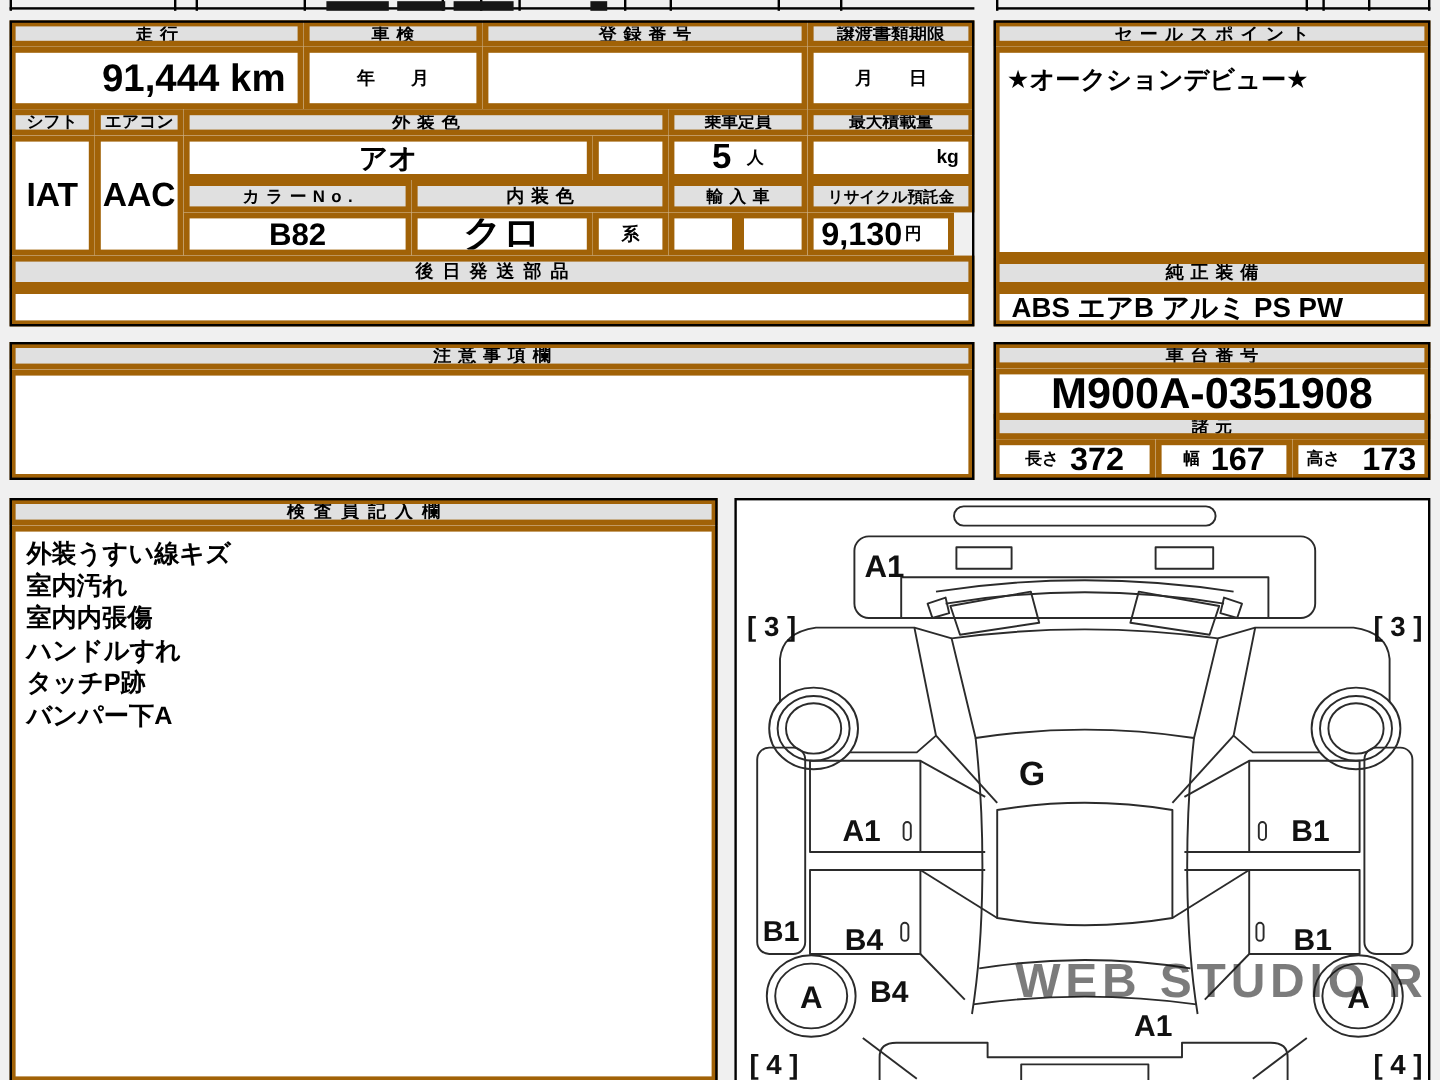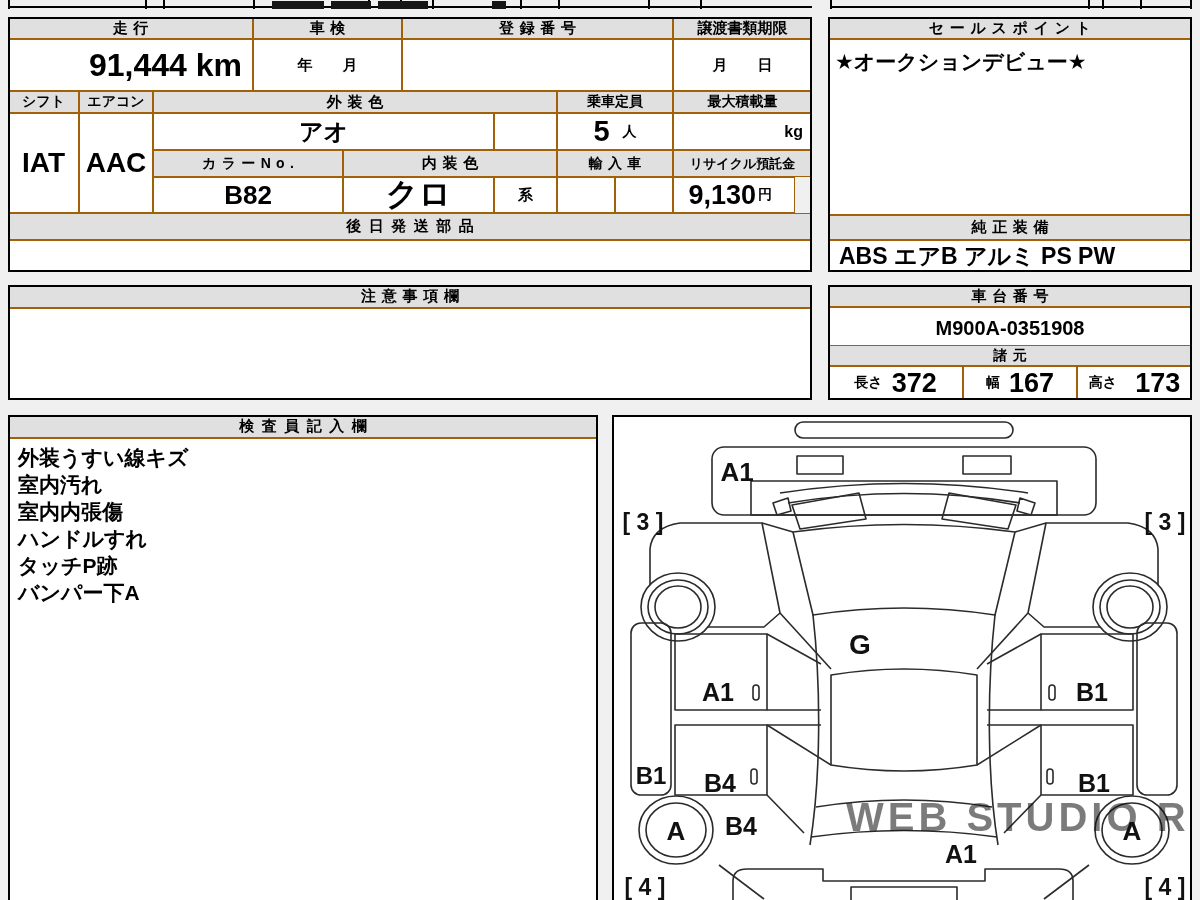--- a/index.html
+++ b/index.html
@@ -1,18 +1,18 @@
 <!DOCTYPE html>
 <html><head>
 <meta charset="utf-8">
 <style>
   html,body{margin:0;padding:0}
   body{width:1200px;height:900px;position:relative;background:#f0f0f0;
        font-family:"Liberation Sans","DejaVu Sans",sans-serif;color:#000;overflow:hidden}
-  .cell{position:absolute;box-sizing:border-box;border:1px solid #a16207;background:#fff;
+  .cell{position:absolute;box-sizing:border-box;border:5px solid #a16207;background:#fff;
         display:flex;align-items:center;justify-content:center;overflow:hidden;font-weight:bold}
   .hd{background:#e0e0e0;font-size:15px}
   .sp{letter-spacing:.38em;text-indent:.38em}
   .sp2{letter-spacing:.5em;text-indent:.5em}
   .tight{letter-spacing:0}
   .outline{position:absolute;border:2px solid #000;pointer-events:none;background:transparent;box-sizing:border-box}
   .vtick{position:absolute;top:0;width:2px;height:9px;background:#000}
   .blob{position:absolute;top:1px;height:8px;background:#161616}
   .hline{position:absolute;top:0;height:8px;border-bottom:2px solid #000;box-sizing:border-box}
   .big{font-size:32px}
@@ -160,21 +160,21 @@
 
 <div class="cell hd sp" style="left:8px;top:285px;width:804px;height:23px">
     <span>注意事項欄</span>
   </div>
 <div class="cell" style="left:8px;top:308px;width:804px;height:92px"></div>
 <div class="outline" style="left:8px;top:285px;width:804px;height:115px"></div>
 
 <div class="cell hd sp" style="left:828px;top:285px;width:364px;height:22px">
     <span>車台番号</span>
   </div>
-<div class="cell" style="left:828px;top:307px;width:364px;height:42px;font-size:20px">
+<div class="cell" style="left:828px;top:307px;width:364px;height:42px;font-size:36px">
     <span>M900A-0351908</span>
   </div>
 <div class="cell hd sp" style="left:828px;top:345px;width:364px;height:21px;font-size:14px">
     <span>諸元</span>
   </div>
 <div class="cell" style="left:828px;top:366px;width:135px;height:34px;gap:9px">
   <span style="font-size:14px">長さ</span>
   <span style="font-size:27px">372</span>
 </div>
 <div class="cell" style="left:963px;top:366px;width:114px;height:34px;gap:9px">

